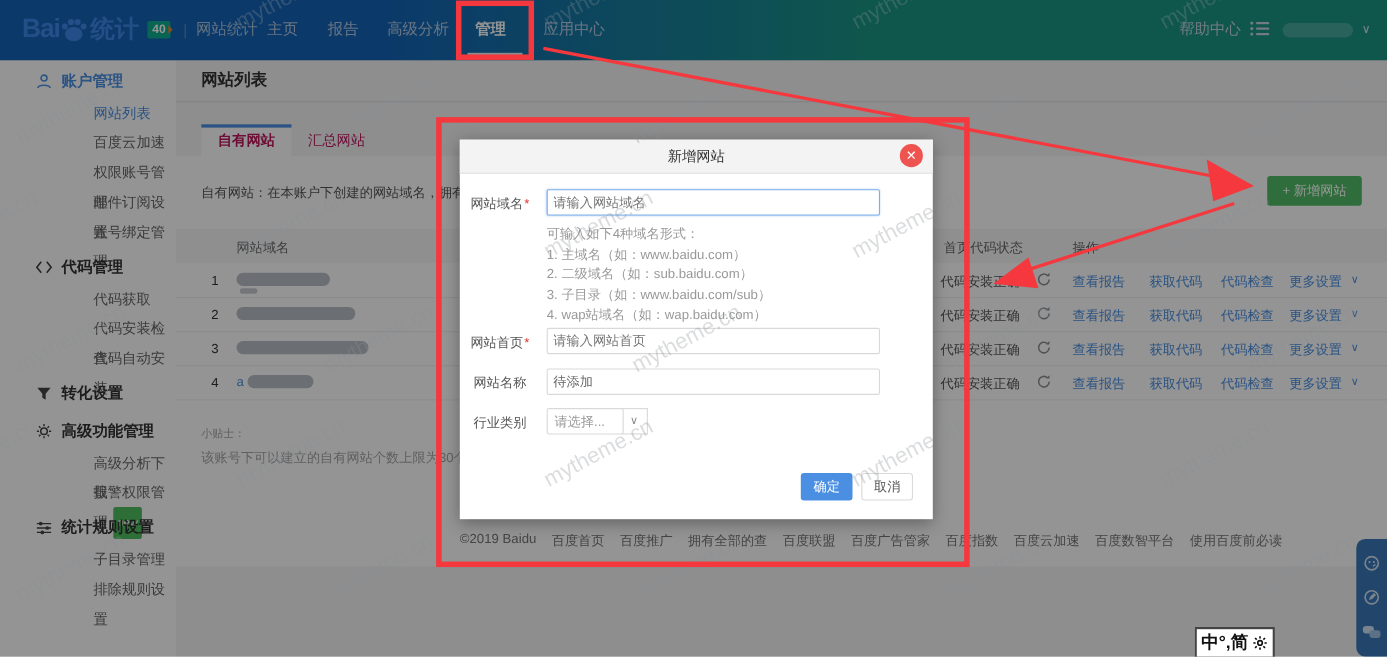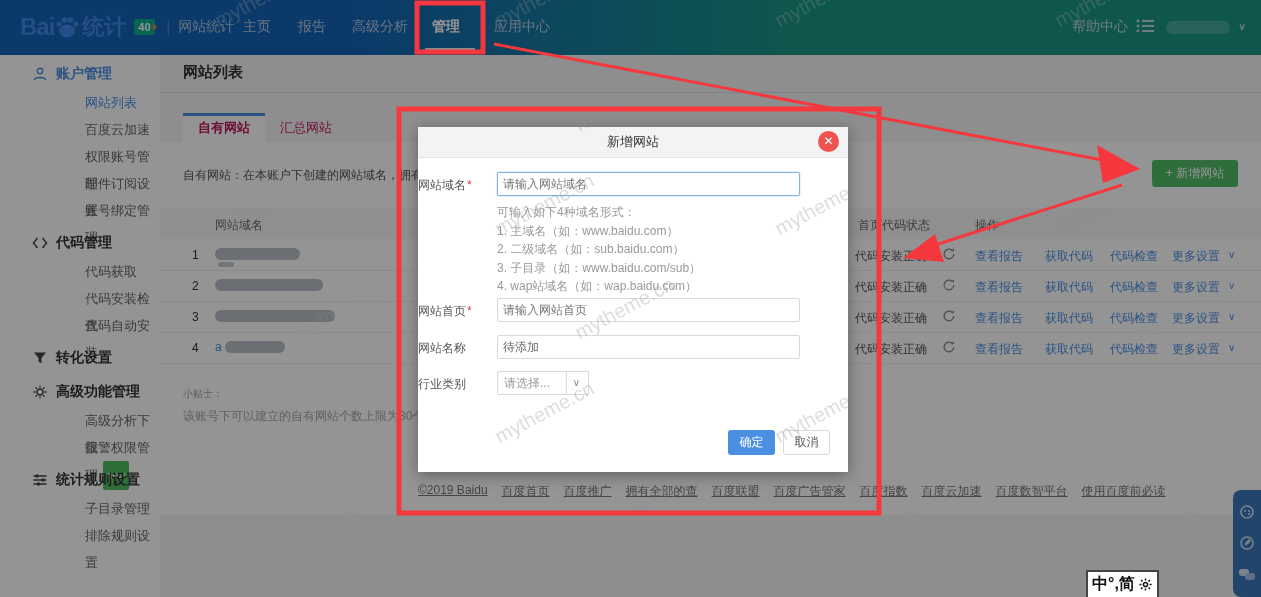--- a/index.html
+++ b/index.html
@@ -57,38 +57,38 @@
   .name-blur{position:absolute;left:55px;top:9px;height:12px;border-radius:6px;background:#b9bec6;cursor:pointer;}
   .name-prefix{position:absolute;left:55px;top:8px;color:#4a8fe2;}
   .sub-blur{position:absolute;left:58px;top:23px;width:16px;height:5px;border-radius:3px;background:#c6cad0;}
   .status{position:absolute;left:695px;top:9px;color:#555;}
   .refresh{position:absolute;left:782px;top:8px;}
   .rlink{position:absolute;top:9px;color:#4a8fe2;cursor:pointer;}
   .rchev{position:absolute;left:1068px;top:10px;color:#4a8fe2;font-size:10px;cursor:pointer;}
   .tip1{position:absolute;left:23px;top:332px;font-size:10px;color:#a5a5a5;}
   .tip2{position:absolute;left:23px;top:353px;font-size:12px;color:#a5a5a5;white-space:nowrap;}
   .footer{position:absolute;left:258px;top:428px;display:flex;gap:14px;font-size:12px;color:#777;white-space:nowrap;}
-  .footer span{cursor:pointer;text-decoration:underline;}
+  .footer span{cursor:pointer;}
 
   
   .widget{position:absolute;left:1233px;top:490px;width:28px;height:107px;background:#3c79b8;
     border-radius:8px 0 0 8px;display:flex;flex-direction:column;align-items:center;
     justify-content:space-around;padding:6px 0;box-sizing:border-box;}
 
   
   .dim{position:absolute;left:0;top:0;width:1261px;height:597px;background:rgba(0,0,0,0.42);z-index:10;}
 
   
   .modal{position:absolute;left:418px;top:127px;width:430px;height:345px;background:#fff;z-index:20;
     box-shadow:0 3px 14px rgba(0,0,0,0.35);font-size:12px;}
   .modal-head{position:absolute;left:0;top:0;width:430px;height:30px;background:#f3f3f3;
     border-bottom:1px solid #e3e3e3;text-align:center;line-height:30px;font-size:13px;color:#333;}
   .modal-close{position:absolute;left:400px;top:4px;width:21px;height:21px;border-radius:50%;
     background:#ef5350;color:#fff;text-align:center;line-height:20px;font-size:12px;cursor:pointer;}
-  .m-label{position:absolute;left:0;width:73px;text-align:left;color:#555;font-size:12px;}
+  .m-label{position:absolute;left:0;width:73px;text-align:center;color:#555;font-size:12px;}
   .req{color:#e03a3a;margin-left:1px;}
   .m-input{position:absolute;left:79px;width:291px;height:22px;border:1px solid #d9d9d9;border-radius:2px;
     padding:0 5px;font-size:12px;color:#666;font-family:inherit;}
   .m-input.focus{border-color:#7fb0e8;box-shadow:0 0 2px rgba(80,140,230,0.4);}
   .m-help{position:absolute;left:79px;top:76px;color:#999;font-size:12px;line-height:18.5px;}
   .m-select{position:absolute;left:79px;top:244px;width:62px;height:22px;border:1px solid #d9d9d9;
     border-radius:2px;color:#999;line-height:22px;padding-left:6px;cursor:pointer;}
   .m-select-btn{position:absolute;left:147px;top:244px;width:24px;height:24px;border:1px solid #d9d9d9;
     border-left:none;box-sizing:border-box;text-align:center;line-height:22px;color:#888;font-size:10px;cursor:pointer;}
   .btn-ok{position:absolute;left:310px;top:303px;width:47px;height:25px;background:#4a8fe2;color:#fff;

